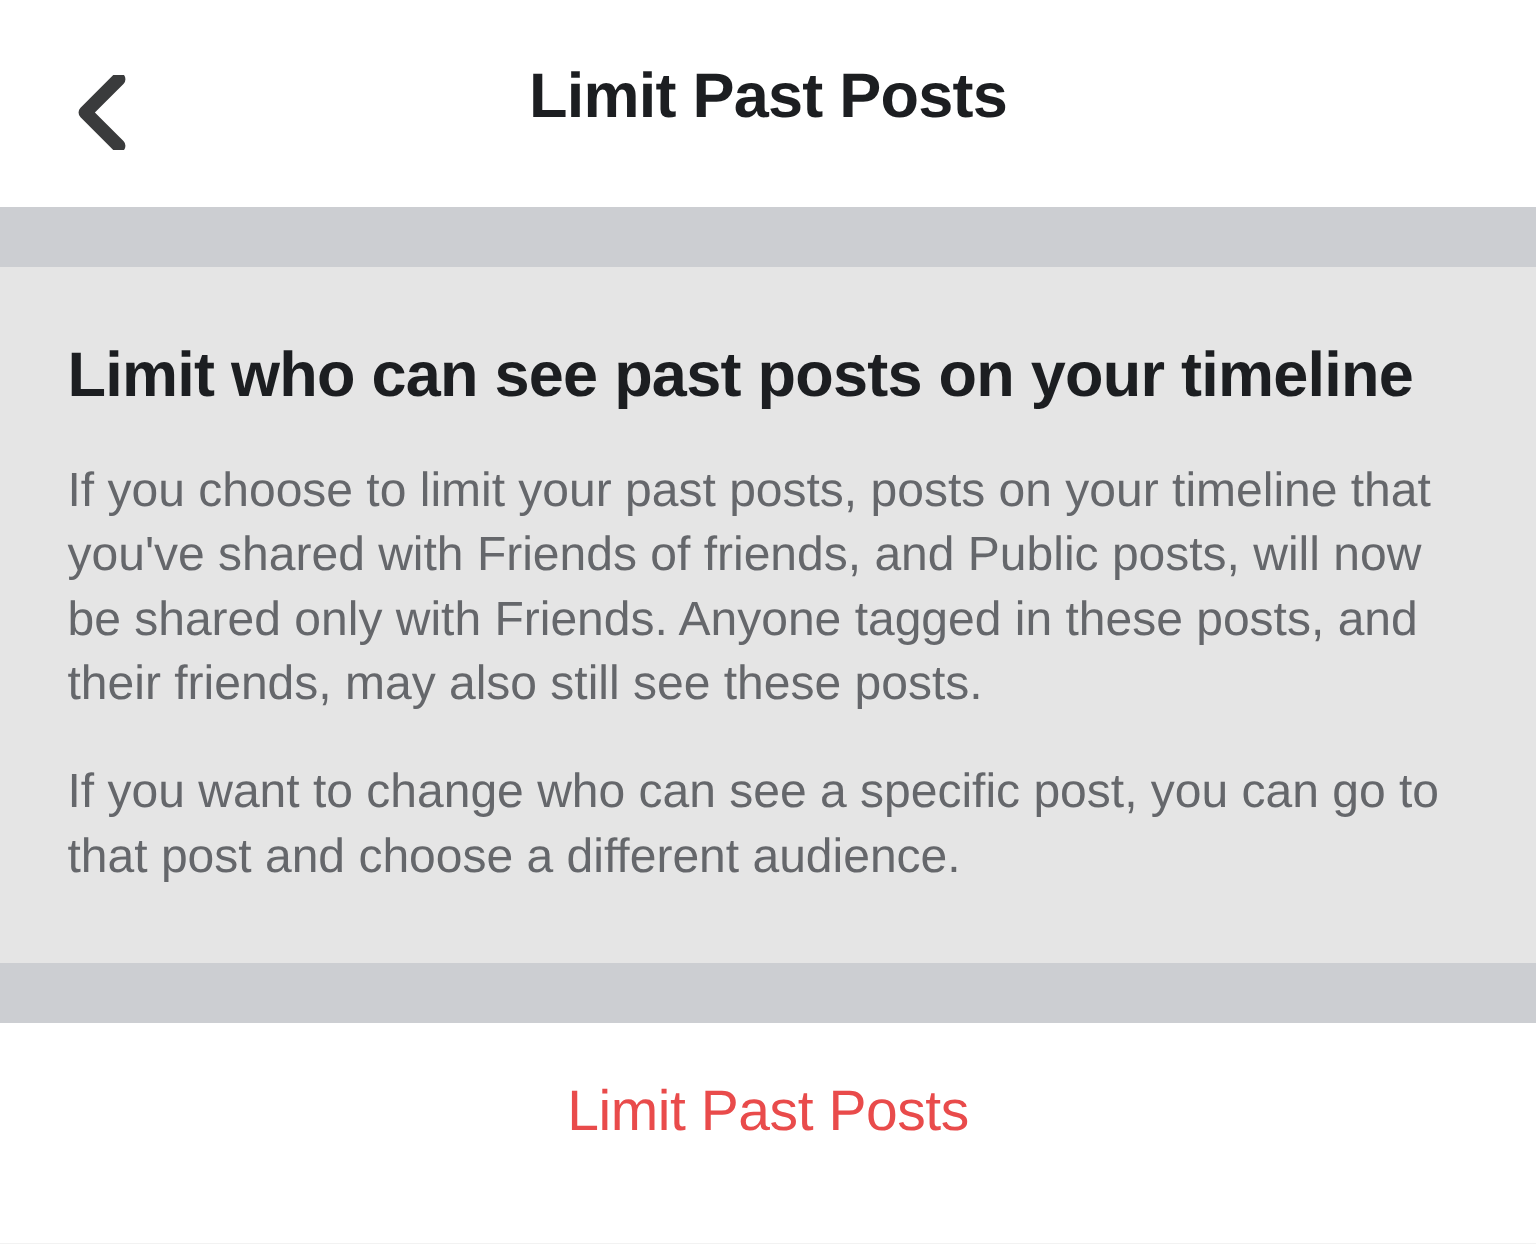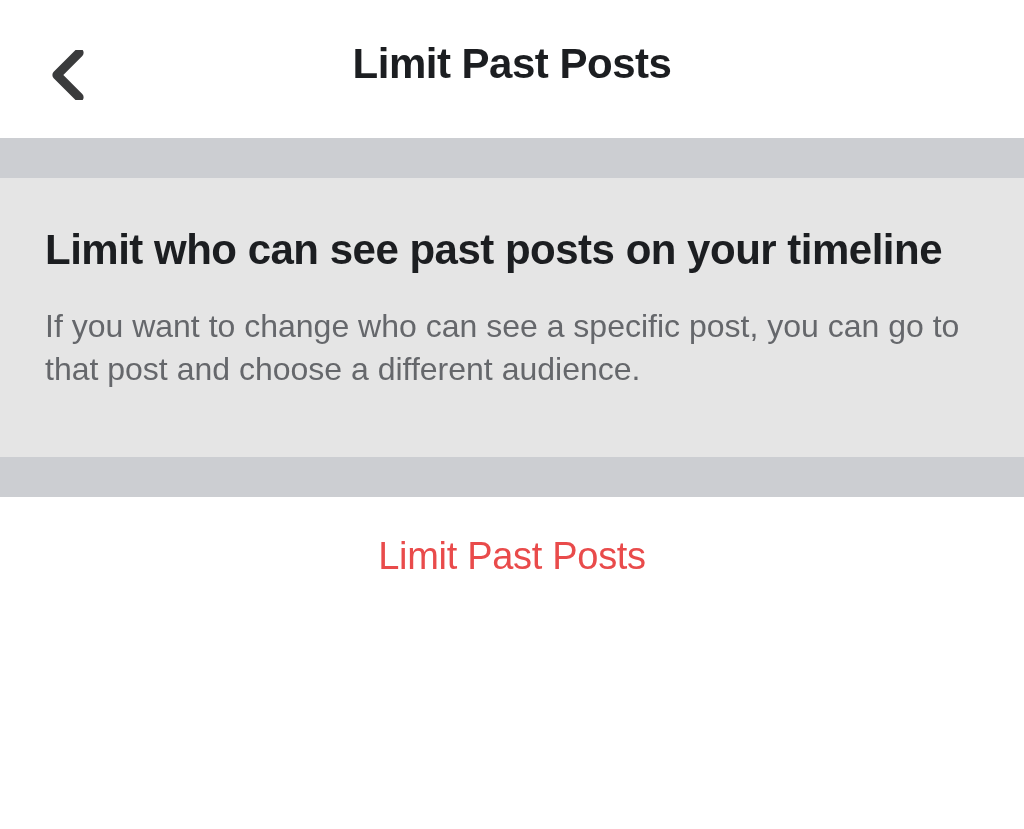--- a/index.html
+++ b/index.html
@@ -58,21 +58,21 @@
       margin-bottom: 28px;
       letter-spacing: -0.5px;
     }
     .content-paragraph {
       font-size: 32px;
       color: #65676b;
       line-height: 1.35;
       margin-bottom: 28px;
     }
     .content-paragraph:last-child {
-      margin-bottom: 16px;
+      margin-bottom: 0;
     }
     .action-section {
       background: #ffffff;
       padding: 38px 0;
       text-align: center;
     }
     .action-button {
       font-size: 38px;
       font-weight: 400;
       color: #e94b4b;
@@ -91,20 +91,21 @@
       <path d="M 20 2 L 4 18 L 20 34" stroke="#3a3b3c" stroke-width="6.5" fill="none" stroke-linecap="round" stroke-linejoin="round"></path>
     </svg>
   </div>
   <h1 class="header-title">Limit Past Posts</h1>
 </div>
 
 <div class="divider"></div>
 
 <div class="content">
   <h2 class="content-heading">Limit who can see past posts on your timeline</h2>
+  <p class="content-paragraph">If you choose to limit your past posts, posts on your timeline that you've shared with Friends of friends, and Public posts, will now be shared only with Friends. Anyone tagged in these posts, and their friends, may also still see these posts.</p>
   <p class="content-paragraph">If you want to change who can see a specific post, you can go to that post and choose a different audience.</p>
 </div>
 
 <div class="divider"></div>
 
 <div class="action-section">
   <button class="action-button">Limit Past Posts</button>
 </div>
 
 </body></html>

